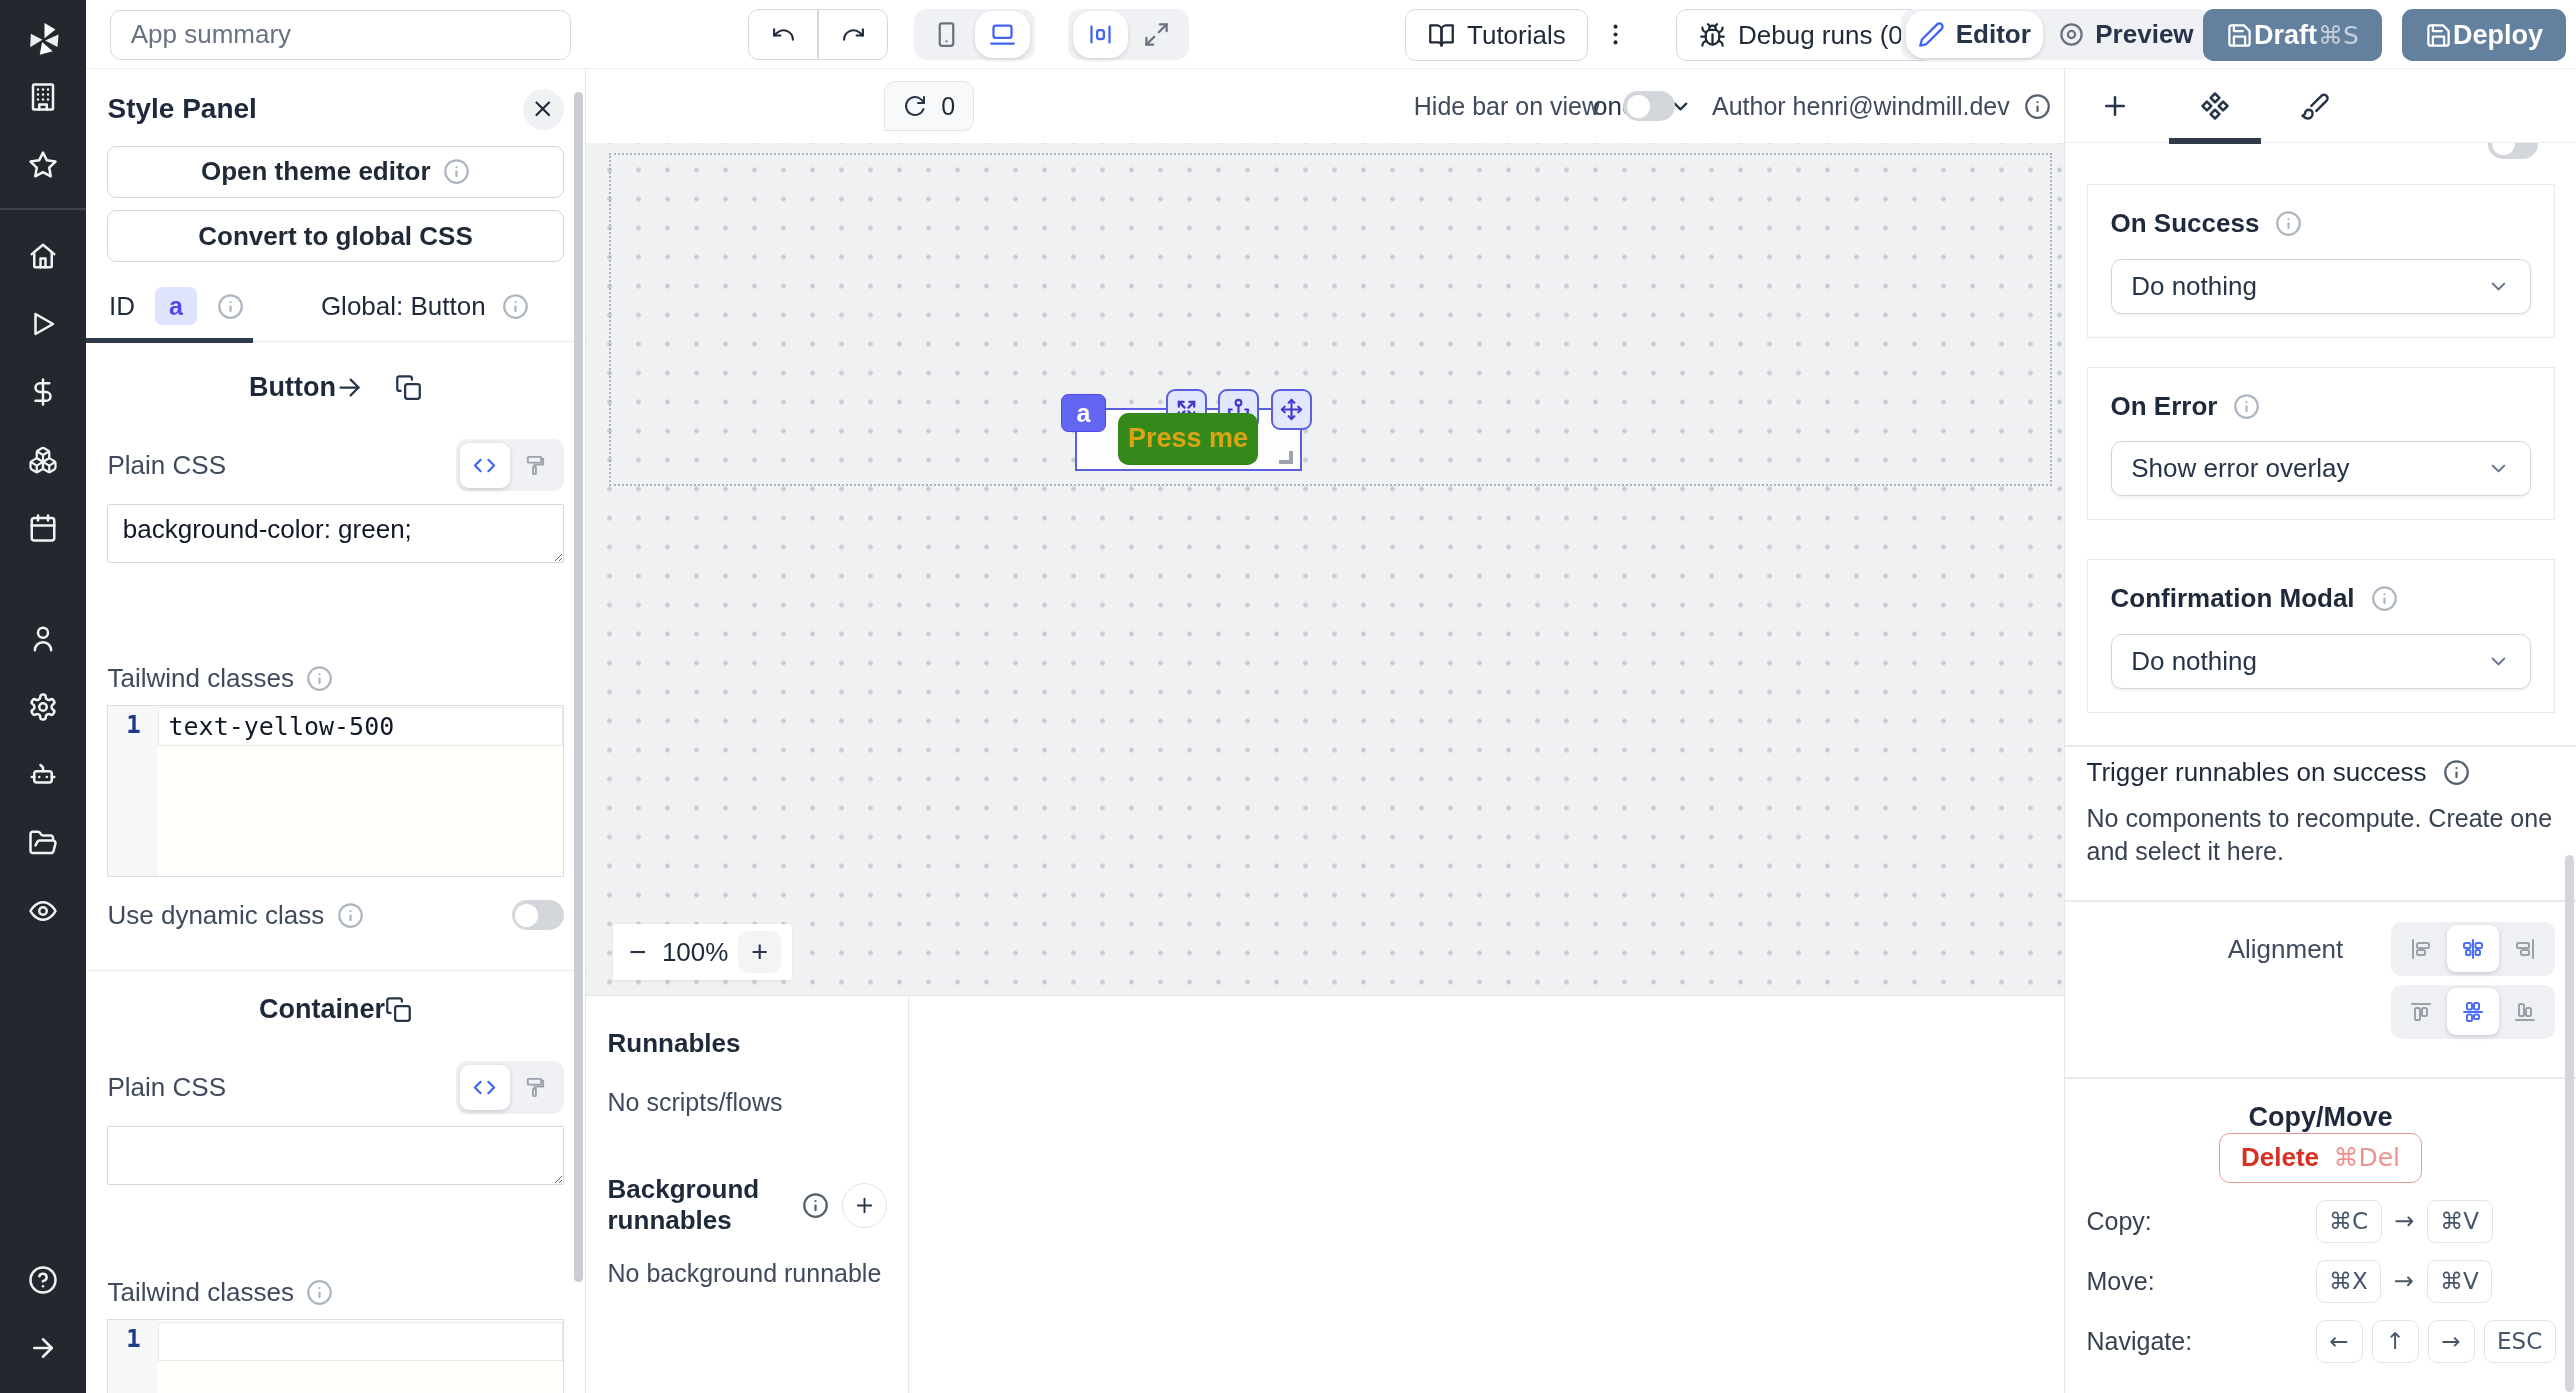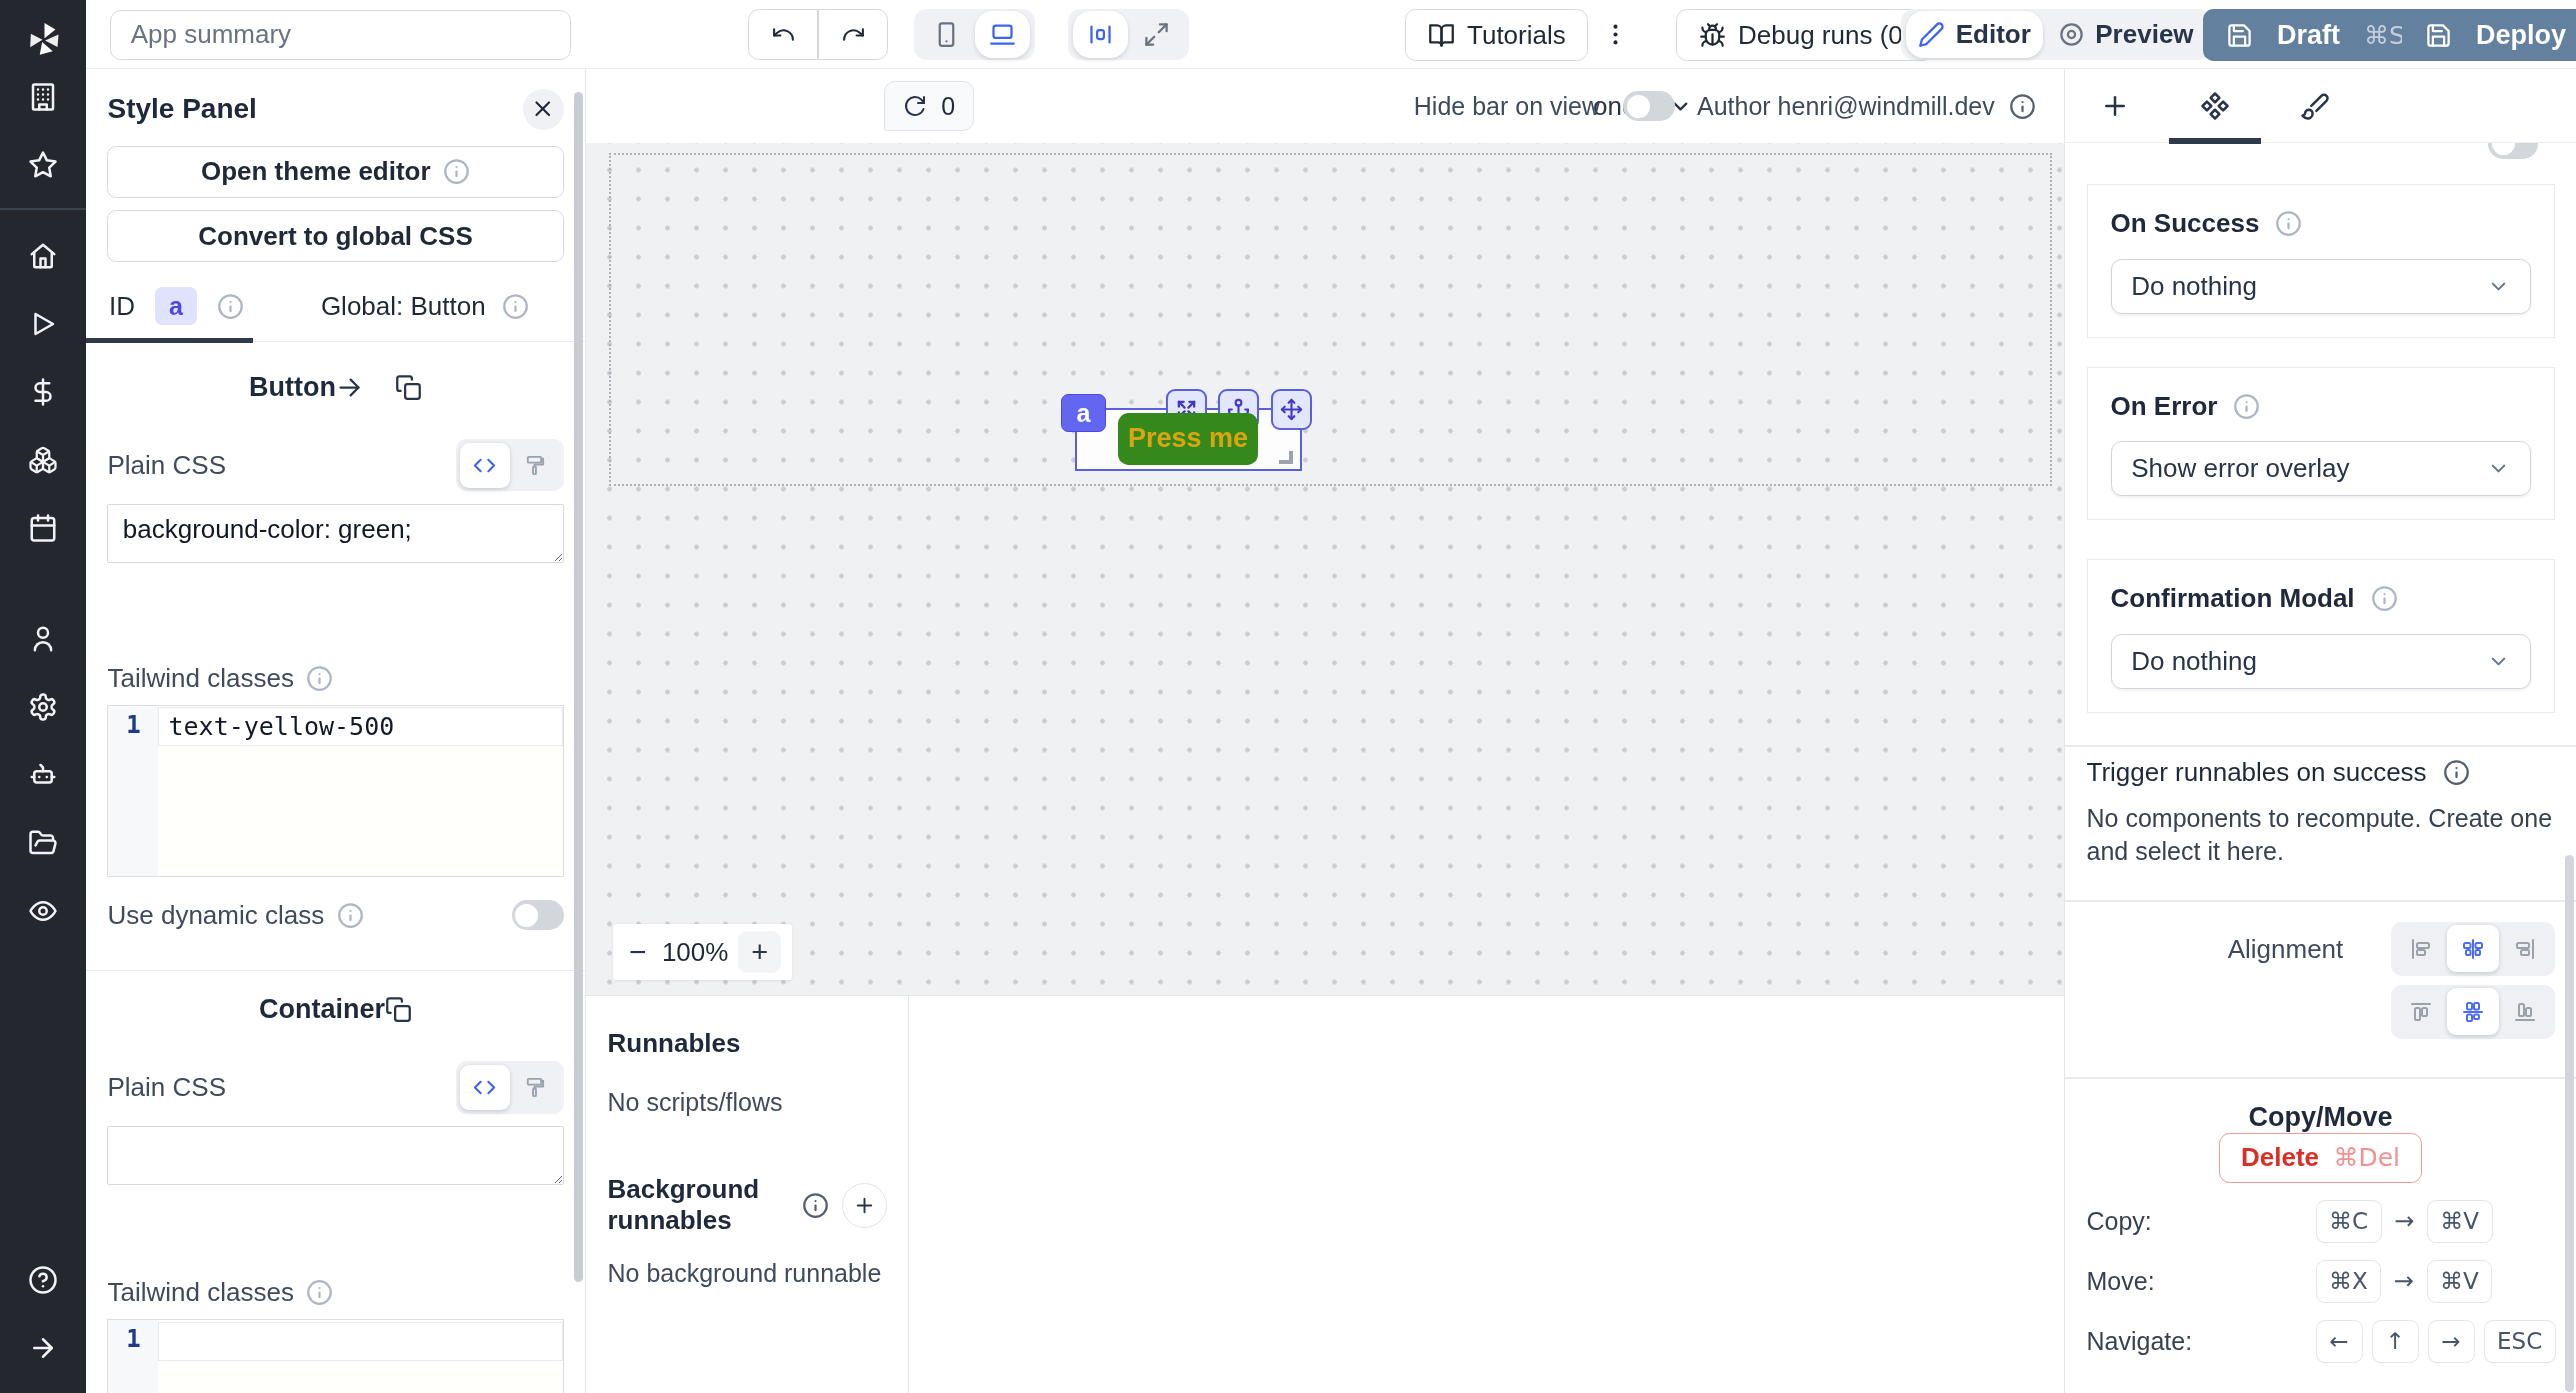--- a/index.html
+++ b/index.html
@@ -41,21 +41,21 @@
   .tbtn { height:52px; background:#fff; border:1.8px solid #d5d9df; border-radius:10.7px; display:flex; align-items:center; gap:12.5px; padding:0 21.5px; font-size:26px; font-weight:500; color:#1f2937; cursor:pointer; }
   .tbtn svg { width:27px; height:27px; color:#1f2937; }
   .tutorials { left:1319px; }
   .kebab { left:1510px; width:39px; justify-content:center; color:#1f2937; cursor:pointer; }
   .kebab svg { width:27px; height:27px; }
   .debug { left:1590px; }
   .seg-ep { left:1815px; }
   .seg-ep .seg-chip { font-weight:600; color:#273449; }
   .seg-ep .seg-chip svg { color:#6b7280; }
   .seg-ep .seg-chip.sel svg { color:#3e63f3; }
-  .btn-deep { height:52px; border-radius:10.7px; background:#64809f; color:#fff; display:flex; align-items:center; gap:24px; padding:0 23px; font-size:27px; font-weight:700; cursor:pointer; border:none; }
+  .btn-deep { height:52px; border-radius:10.7px; background:#64809f; color:#fff; display:flex; align-items:center; gap:1px; padding:0 23px; font-size:27px; font-weight:700; cursor:pointer; border:none; }
   .btn-deep svg { width:27px; height:27px; }
   .btn-deep .kbd-hint { font-weight:400; color:rgba(255,255,255,.62); font-family:"DejaVu Sans",sans-serif; font-size:25px; }
   .draft { left:2117px; }
   .deploy { left:2316px; }
 
   
   .style-panel { width:500px; border-right:1.8px solid #e5e7eb; background:#fff; position:relative; overflow:hidden; flex-shrink:0; }
   .sp-inner { padding:0 14.3px; }
   .sp-head { display:flex; align-items:center; justify-content:space-between; margin-top:19.7px; padding:0 7.2px; }
   .sp-title { font-size:28px; font-weight:700; color:#1e293b; }
@@ -98,21 +98,21 @@
   
   .canvas-col { width:1479px; display:flex; flex-direction:column; border-right:1.8px solid #e5e7eb; flex-shrink:0; background:#fff; }
   .canvas-bar { height:74px; background:#fff; display:flex; align-items:center; position:relative; flex-shrink:0; }
   .refresh-group { position:absolute; left:298px; height:50px; border:1.8px solid #e0e4e9; background:#f8f9fa; border-radius:10.7px 10.7px 10.7px 1.8px; display:flex; align-items:center; gap:14.3px; padding:0 18px; color:#273449; cursor:pointer; }
   .refresh-group svg { width:24px; height:24px; }
   .refresh-count { font-size:25px; color:#1f2937; }
   .once-dd { position:absolute; left:1007px; display:flex; align-items:center; gap:19.7px; font-size:26px; font-weight:500; color:#273449; cursor:pointer; }
   .once-dd svg { width:23px; height:23px; }
   .hidebar-wrap { position:absolute; right:389px; display:flex; align-items:center; gap:23px; }
   .hidebar-label { font-size:25px; color:#3f4a5c; }
-  .author-wrap { position:absolute; right:28px; display:flex; align-items:center; gap:14.3px; }
+  .author-wrap { position:absolute; right:13px; display:flex; align-items:center; gap:14.3px; }
   .author-label { font-size:25px; color:#3f4a5c; }
   .author-wrap .info { color:#55606e; }
 
   .canvas { flex:1; position:relative; background-color:#f0f1f3; background-image:radial-gradient(#c9ccd1 2.1px, transparent 2.5px); background-size:29px 29px; background-position:9px 12.5px; overflow:hidden; }
   .grid-outline { position:absolute; left:23px; top:9.8px; right:12.5px; height:333px; border:2.7px dotted #aeb2b9; }
   .component { position:absolute; left:489px; top:265px; width:227px; height:63px; border:2.7px solid #5a5fe0; background:#fdfdfd; }
   .comp-badge { position:absolute; left:-16px; top:-16px; width:45px; height:38px; background:#6366f1; border:1.8px solid #4f46e5; border-radius:7.2px; color:#fff; font-weight:700; font-size:25px; display:flex; align-items:center; justify-content:center; cursor:pointer; }
   .comp-tool { position:absolute; top:-21.5px; width:41px; height:41px; background:#e3e7fd; border:2.7px solid #5a5fe0; border-radius:9px; display:flex; align-items:center; justify-content:center; color:#4338ca; cursor:pointer; }
   .comp-tool svg { width:23px; height:23px; }
   .ct-expand { left:89px; } .ct-anchor { left:141px; } .ct-move { left:194px; }

